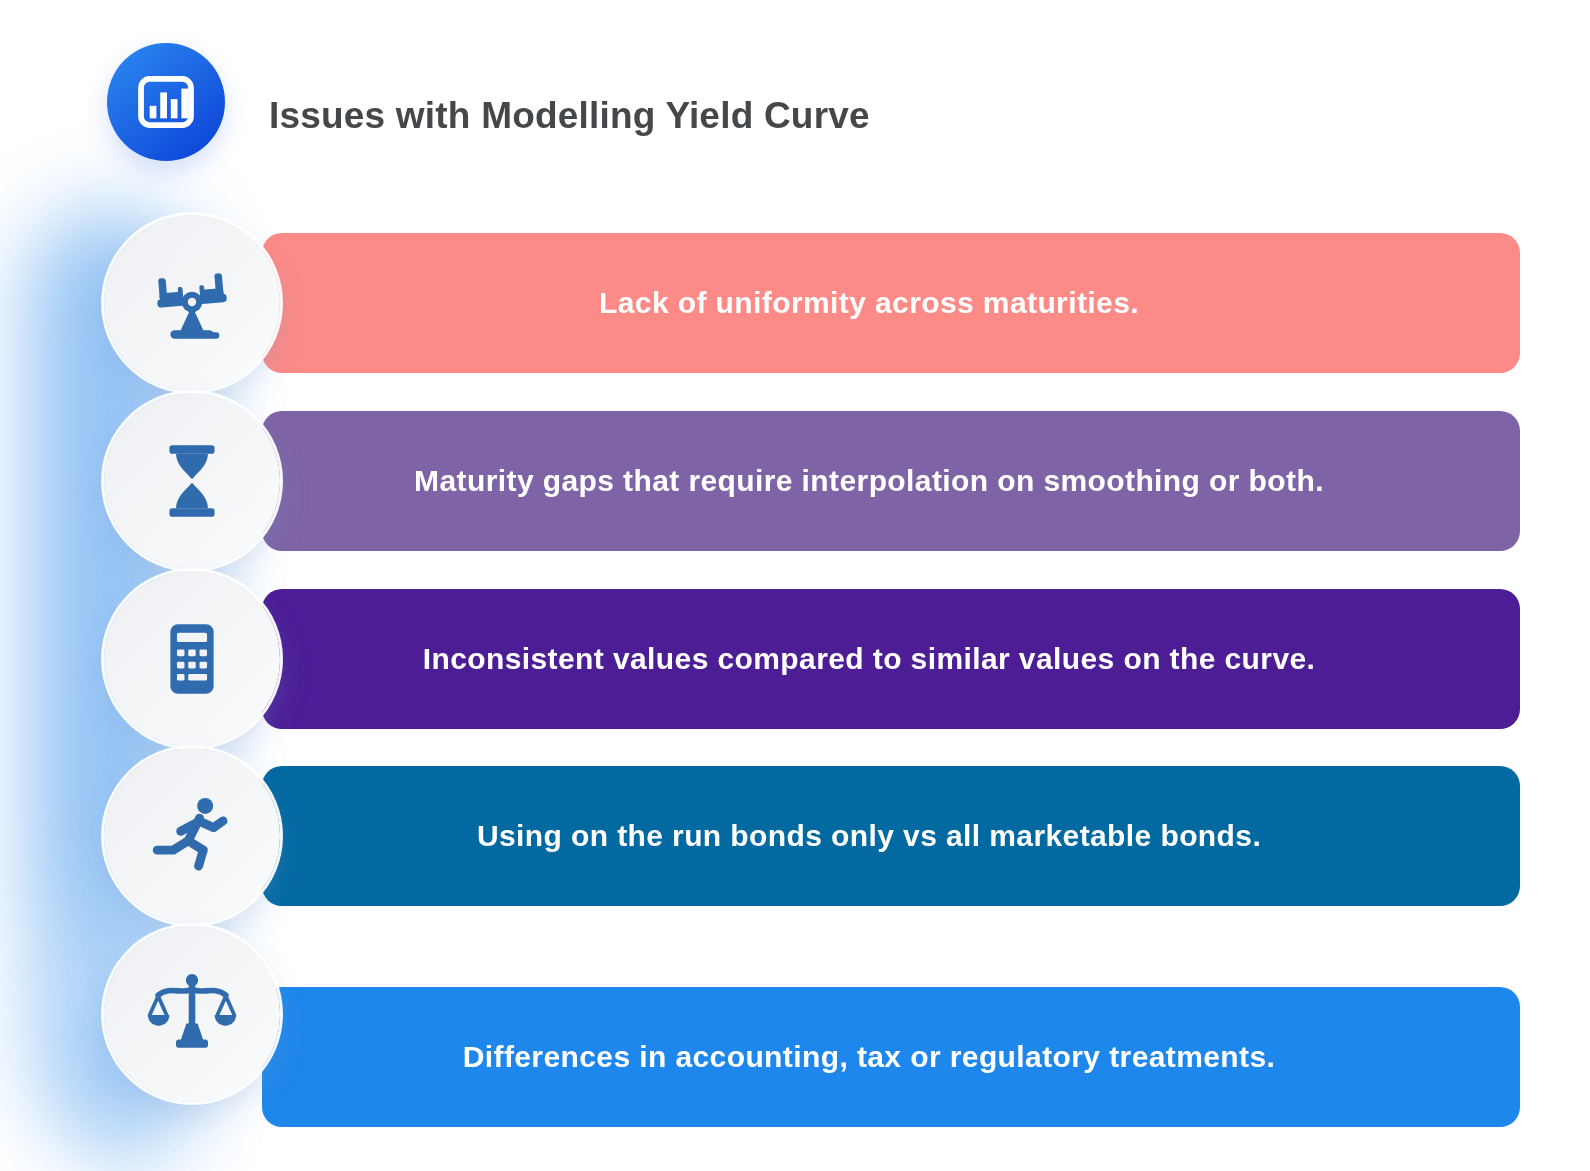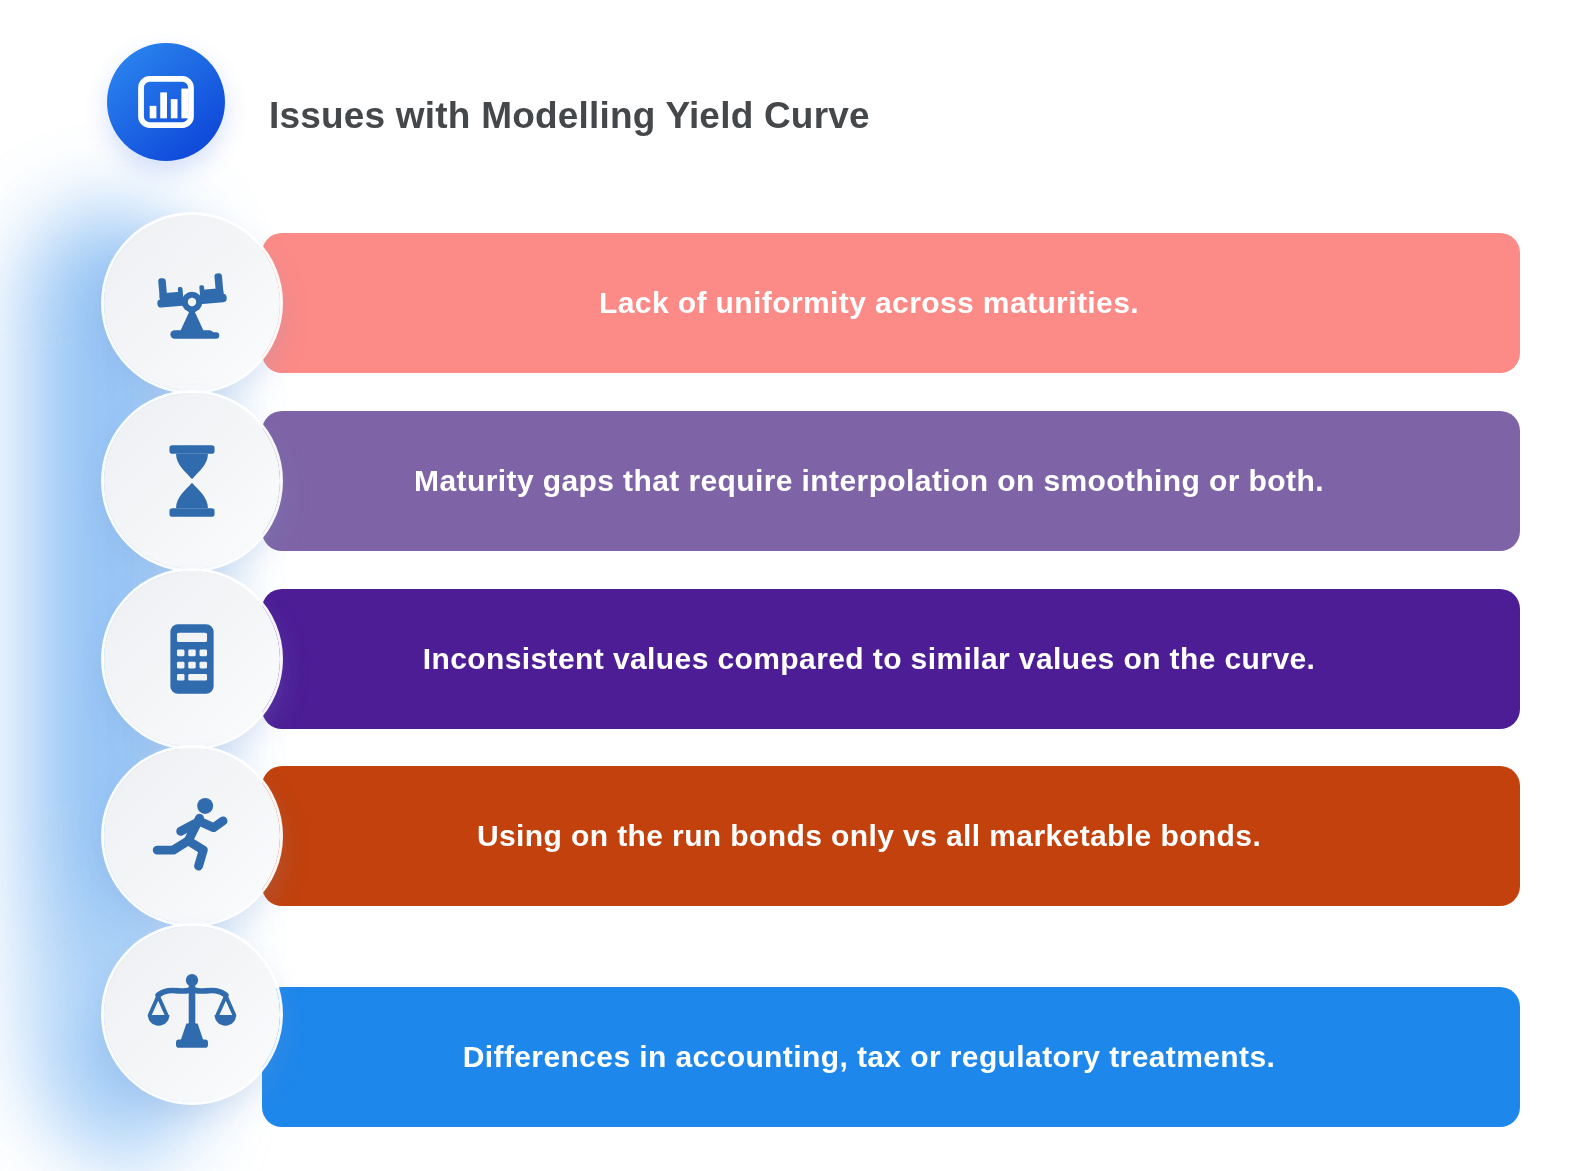--- a/index.html
+++ b/index.html
@@ -115,21 +115,21 @@
           <rect x="46" y="53" width="8" height="7" rx="1.5"></rect>
           <rect x="58" y="53" width="8" height="7" rx="1.5"></rect>
           <rect x="34" y="66" width="8" height="7" rx="1.5"></rect>
           <rect x="46" y="66" width="20" height="7" rx="1.5"></rect>
         </g>
       </svg>
     </div>
   </div>
 
   <div class="row r3">
-    <div class="issue-bar" style="background: #c2410c;">
+    <div class="issue-bar" style="background: #0369a1;">
       <span class="issue-label">Using on the run bonds only vs all marketable bonds.</span>
     </div>
     <div class="icon-circle">
       <svg viewBox="0 0 100 100" aria-hidden="true">
         <circle cx="64" cy="18" r="8.5" fill="currentColor"></circle>
         <g stroke="currentColor" stroke-width="9.5" fill="none" stroke-linecap="round" stroke-linejoin="round">
           <path d="M58 31 L46 55"></path>
           <path d="M57 34 L73 41 L83 34"></path>
           <path d="M53 37 L38 45"></path>
           <path d="M46 55 L62 65 L57 82"></path>

